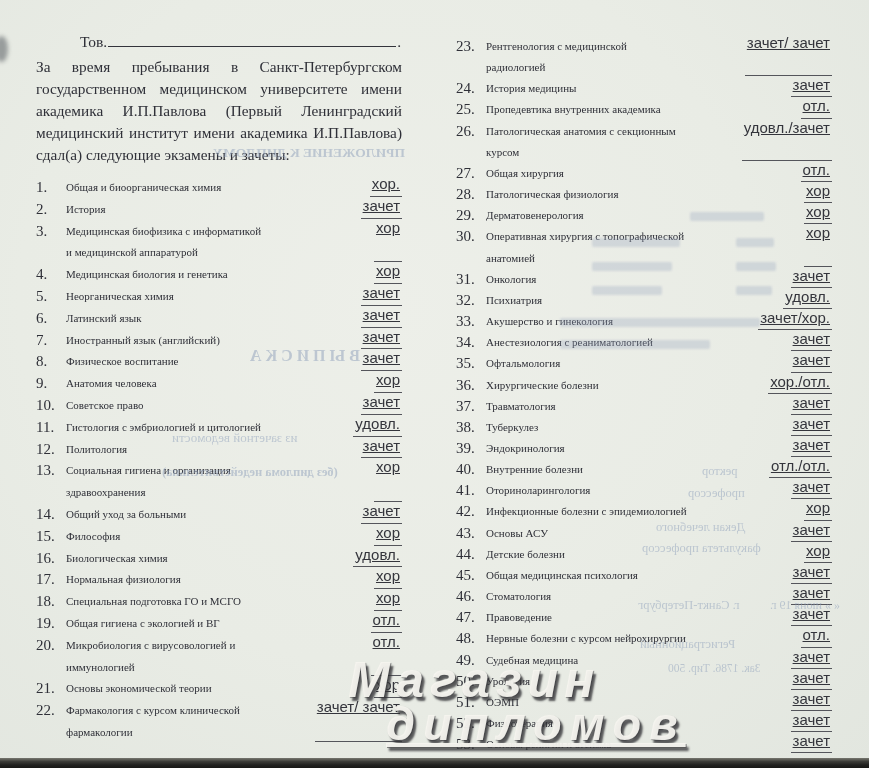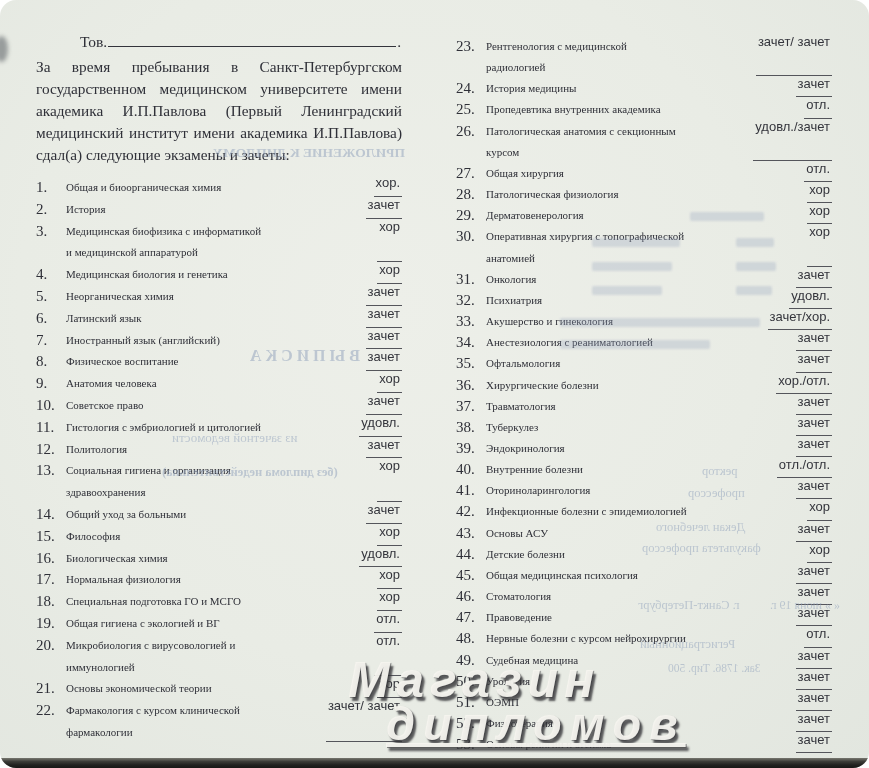--- a/index.html
+++ b/index.html
@@ -3,21 +3,20 @@
 <meta charset="utf-8">
 <style>
   * { margin:0; padding:0; box-sizing:border-box; }
   html,body { width:869px; height:768px; }
   body { font-family:"Liberation Serif", serif; color:#2f3038; }
 
   .paper {
     position:relative; width:869px; height:768px; overflow:hidden;
     background:
       radial-gradient(ellipse at 45% 40%, #edefe9 0%, #e9ece5 55%, #e2e6df 100%);
-    border-radius: 16px;
   }
 
   
   .col-left  { position:absolute; left:36px;  top:30px; width:366px; }
   .col-right { position:absolute; left:456px; top:30px; width:376px; }
 
   .salutation { padding-left:44px; font-size:15.5px; line-height:24px; white-space:nowrap; }
   .sal-line { display:inline-block; width:288px; height:14px; border-bottom:1.4px solid #33343b; margin:0 1px; }
 
   .intro { margin-top:2px; }
@@ -26,22 +25,22 @@
 
   .list { margin-top:11px; }
   .col-right .list { margin-top:6px; }
   .row { display:flex; }
   .row .num  { flex:0 0 30px; align-self:flex-start; font-size:15px; }
   .row .name { flex:1 1 auto; white-space:pre-line; padding-right:4px; font-size:11px; }
   .col-left  .row .num,  .col-left  .row .name { line-height:21.8px; }
   .col-right .row .num,  .col-right .row .name { line-height:21.15px; }
   .row .grade {
     flex:0 0 auto; margin-left:auto; white-space:nowrap;
-    font-family:"Liberation Sans", sans-serif; font-size:13px; color:#34353c;
-    border-bottom:1.2px solid #54555b; padding:0 2px 1px; position:relative; top:-2px;
+    font-family:"Liberation Sans", sans-serif; font-size:15px; color:#34353c;
+    border-bottom:1.2px solid #54555b; padding:0 2px 1px; position:relative; top:-2px;text-decoration:underline;
   }
 
   
   .watermark {
     position:absolute; left:348px; top:658px; width:400px; z-index:6;
     font-family:"Liberation Sans", sans-serif; font-style:italic; font-weight:bold;
     color:rgba(245,244,239,0.95); line-height:44px; pointer-events:none;
   }
   .watermark .w1 { font-size:50px; letter-spacing:6px;
     text-shadow:3px 4px 2px rgba(52,52,56,0.8), 1px 1px 1px rgba(52,52,56,0.55); }

